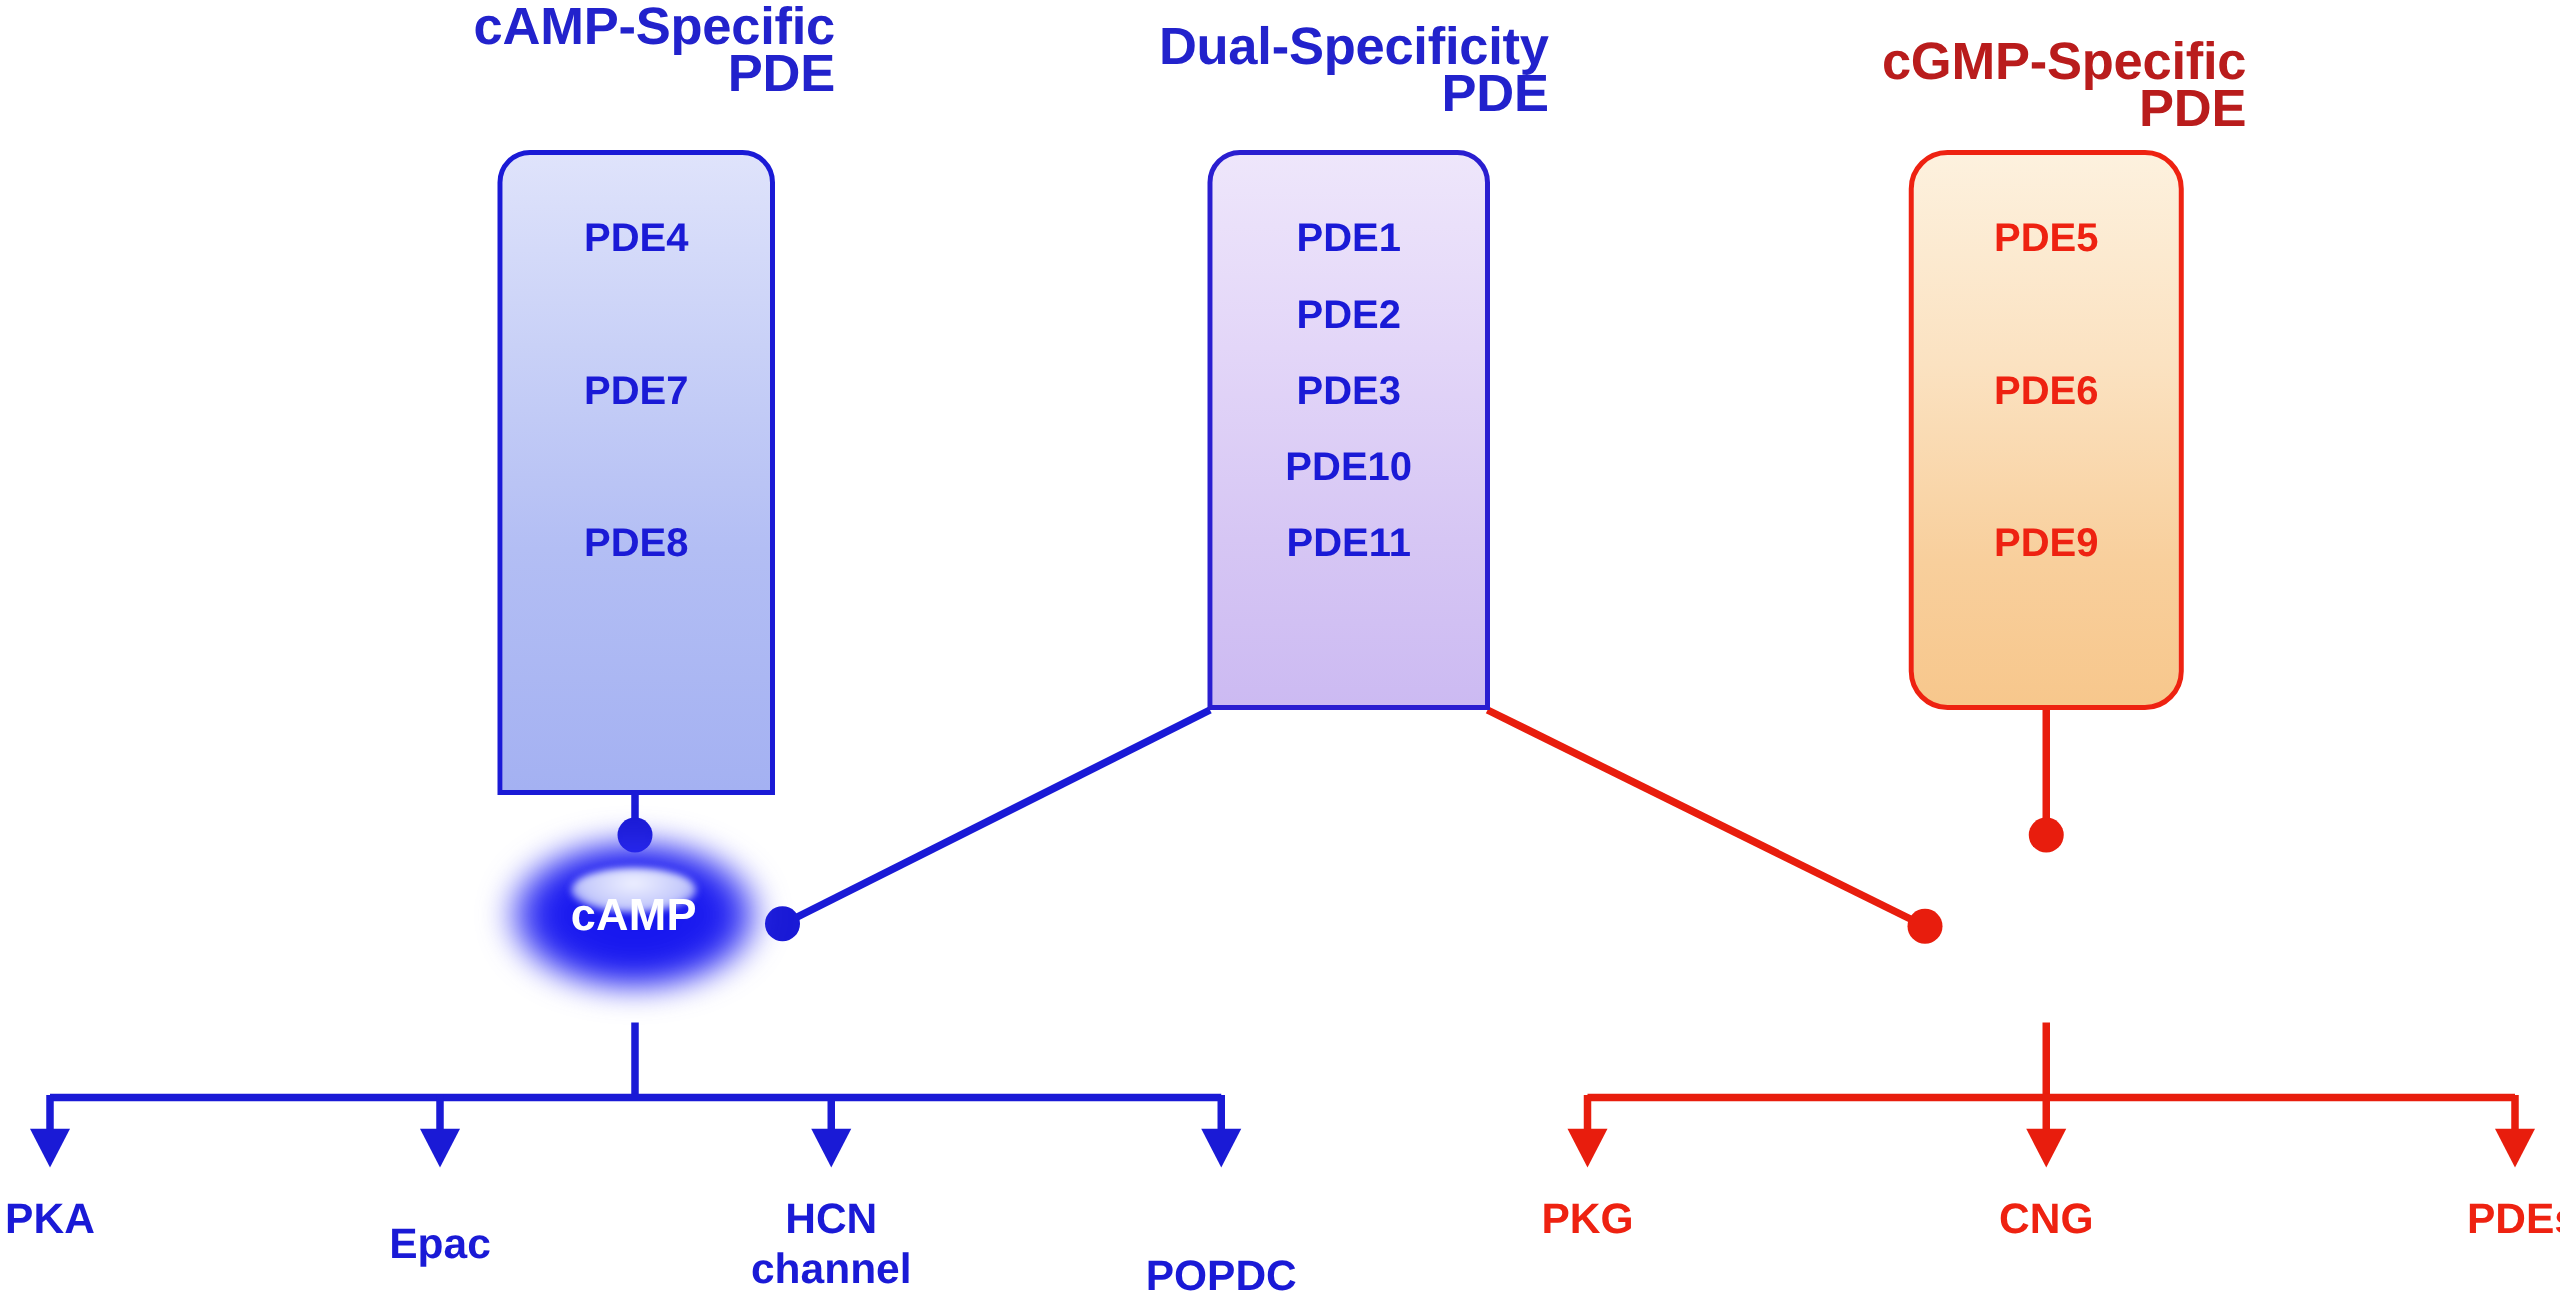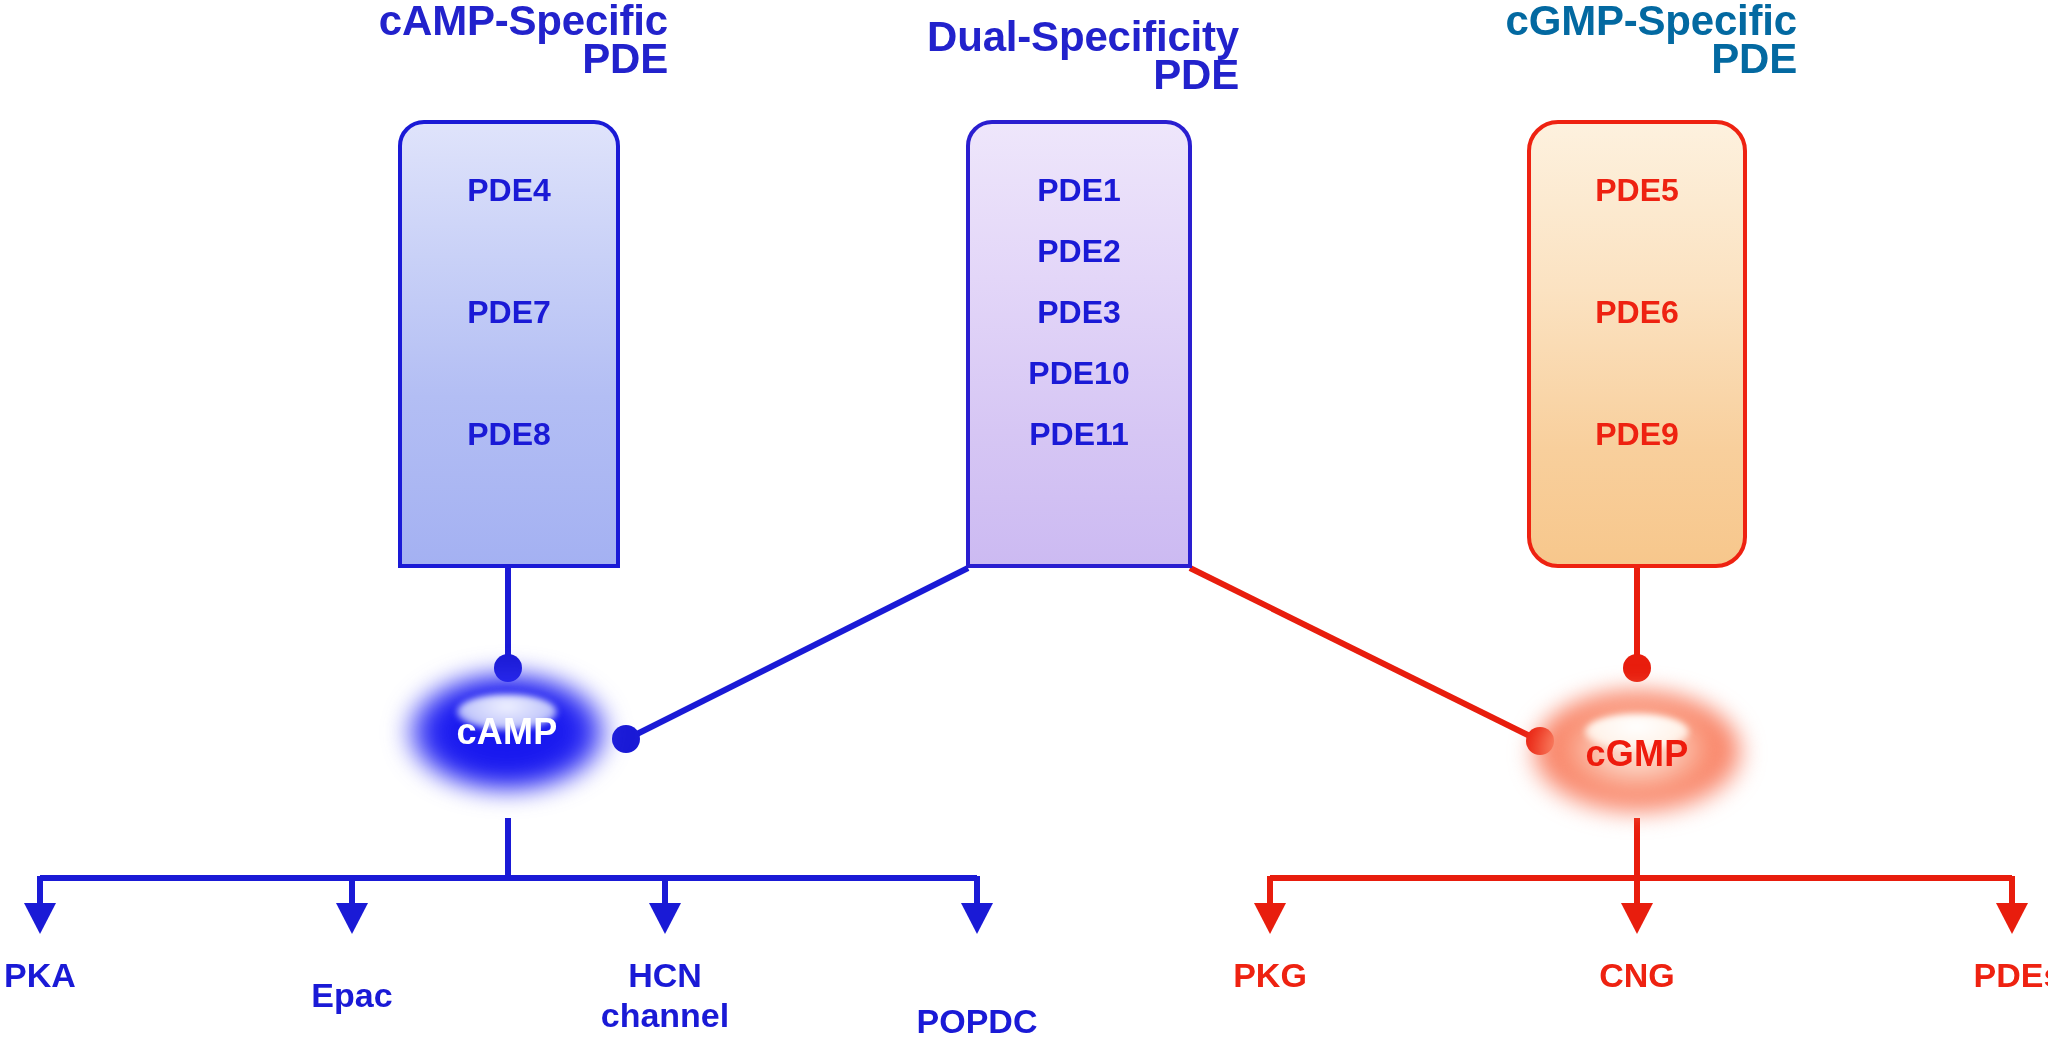--- a/index.html
+++ b/index.html
@@ -19,21 +19,21 @@
   .col-title{
     position:absolute;
     text-align:right;
     font-weight:bold;
     font-size:42px;
     line-height:38px;
     letter-spacing:-0.2px;
     white-space:pre-line;
   }
   .col-title.blue{color:#2222cc;}
-  .col-title.red{color:#0369a1;}
+  .col-title.red{color:#b91c1c;margin-top:28px;}
 
   
   .pde-box{
     position:absolute;
     box-sizing:border-box;
     border-style:solid;
     border-width:4px;
     border-top-left-radius:26px;
     border-top-right-radius:26px;
     border-bottom-left-radius:0;
@@ -177,21 +177,21 @@
 
   <div class="col-title blue" style="left:348px;top:2px;width:320px;">cAMP-Specific
 PDE</div>
 
   <div class="col-title blue" style="left:919px;top:18px;width:320px;">Dual-Specificity
 PDE</div>
 
   <div class="col-title red" style="left:1477px;top:2px;width:320px;">cGMP-Specific
 PDE</div>
 
-  <div class="pde-box camp" style="left:398px;top:120px;width:222px;height:448px;padding-top:50px;gap:90px;">
+  <div class="pde-box camp" style="left:398px;top:120px;width:222px;height:516px;padding-top:50px;gap:90px;">
     <div class="pde-item blue">PDE4</div>
     <div class="pde-item blue">PDE7</div>
     <div class="pde-item blue">PDE8</div>
   </div>
 
   <div class="pde-box dual" style="left:966px;top:120px;width:226px;height:448px;padding-top:50px;gap:29px;">
     <div class="pde-item blue">PDE1</div>
     <div class="pde-item blue">PDE2</div>
     <div class="pde-item blue">PDE3</div>
     <div class="pde-item blue">PDE10</div>
@@ -203,25 +203,20 @@
     <div class="pde-item red">PDE6</div>
     <div class="pde-item red">PDE9</div>
   </div>
 
   <div class="messenger camp" style="left:402px;top:668px;width:210px;height:128px;">
     <div class="halo"></div>
     <div class="gloss"></div>
     <div class="mlabel">cAMP</div>
   </div>
 
-  <div class="messenger cgmp" style="left:1530px;top:690px;width:214px;height:128px;">
-    <div class="halo"></div>
-    <div class="gloss"></div>
-    <div class="mlabel">cGMP</div>
-  </div>
 
   <div class="effector blue" style="left:-60px;top:955px;width:200px;">PKA</div>
   <div class="effector blue" style="left:252px;top:955px;width:200px;margin-top:20px;">Epac</div>
   <div class="effector blue" style="left:565px;top:955px;width:200px;">HCN
 channel</div>
   <div class="effector blue" style="left:877px;top:955px;width:200px;margin-top:46px;">POPDC</div>
 
   <div class="effector red" style="left:1170px;top:955px;width:200px;">PKG</div>
   <div class="effector red" style="left:1537px;top:955px;width:200px;">CNG</div>
   <div class="effector red" style="left:1918px;top:955px;width:200px;">PDEs</div>

